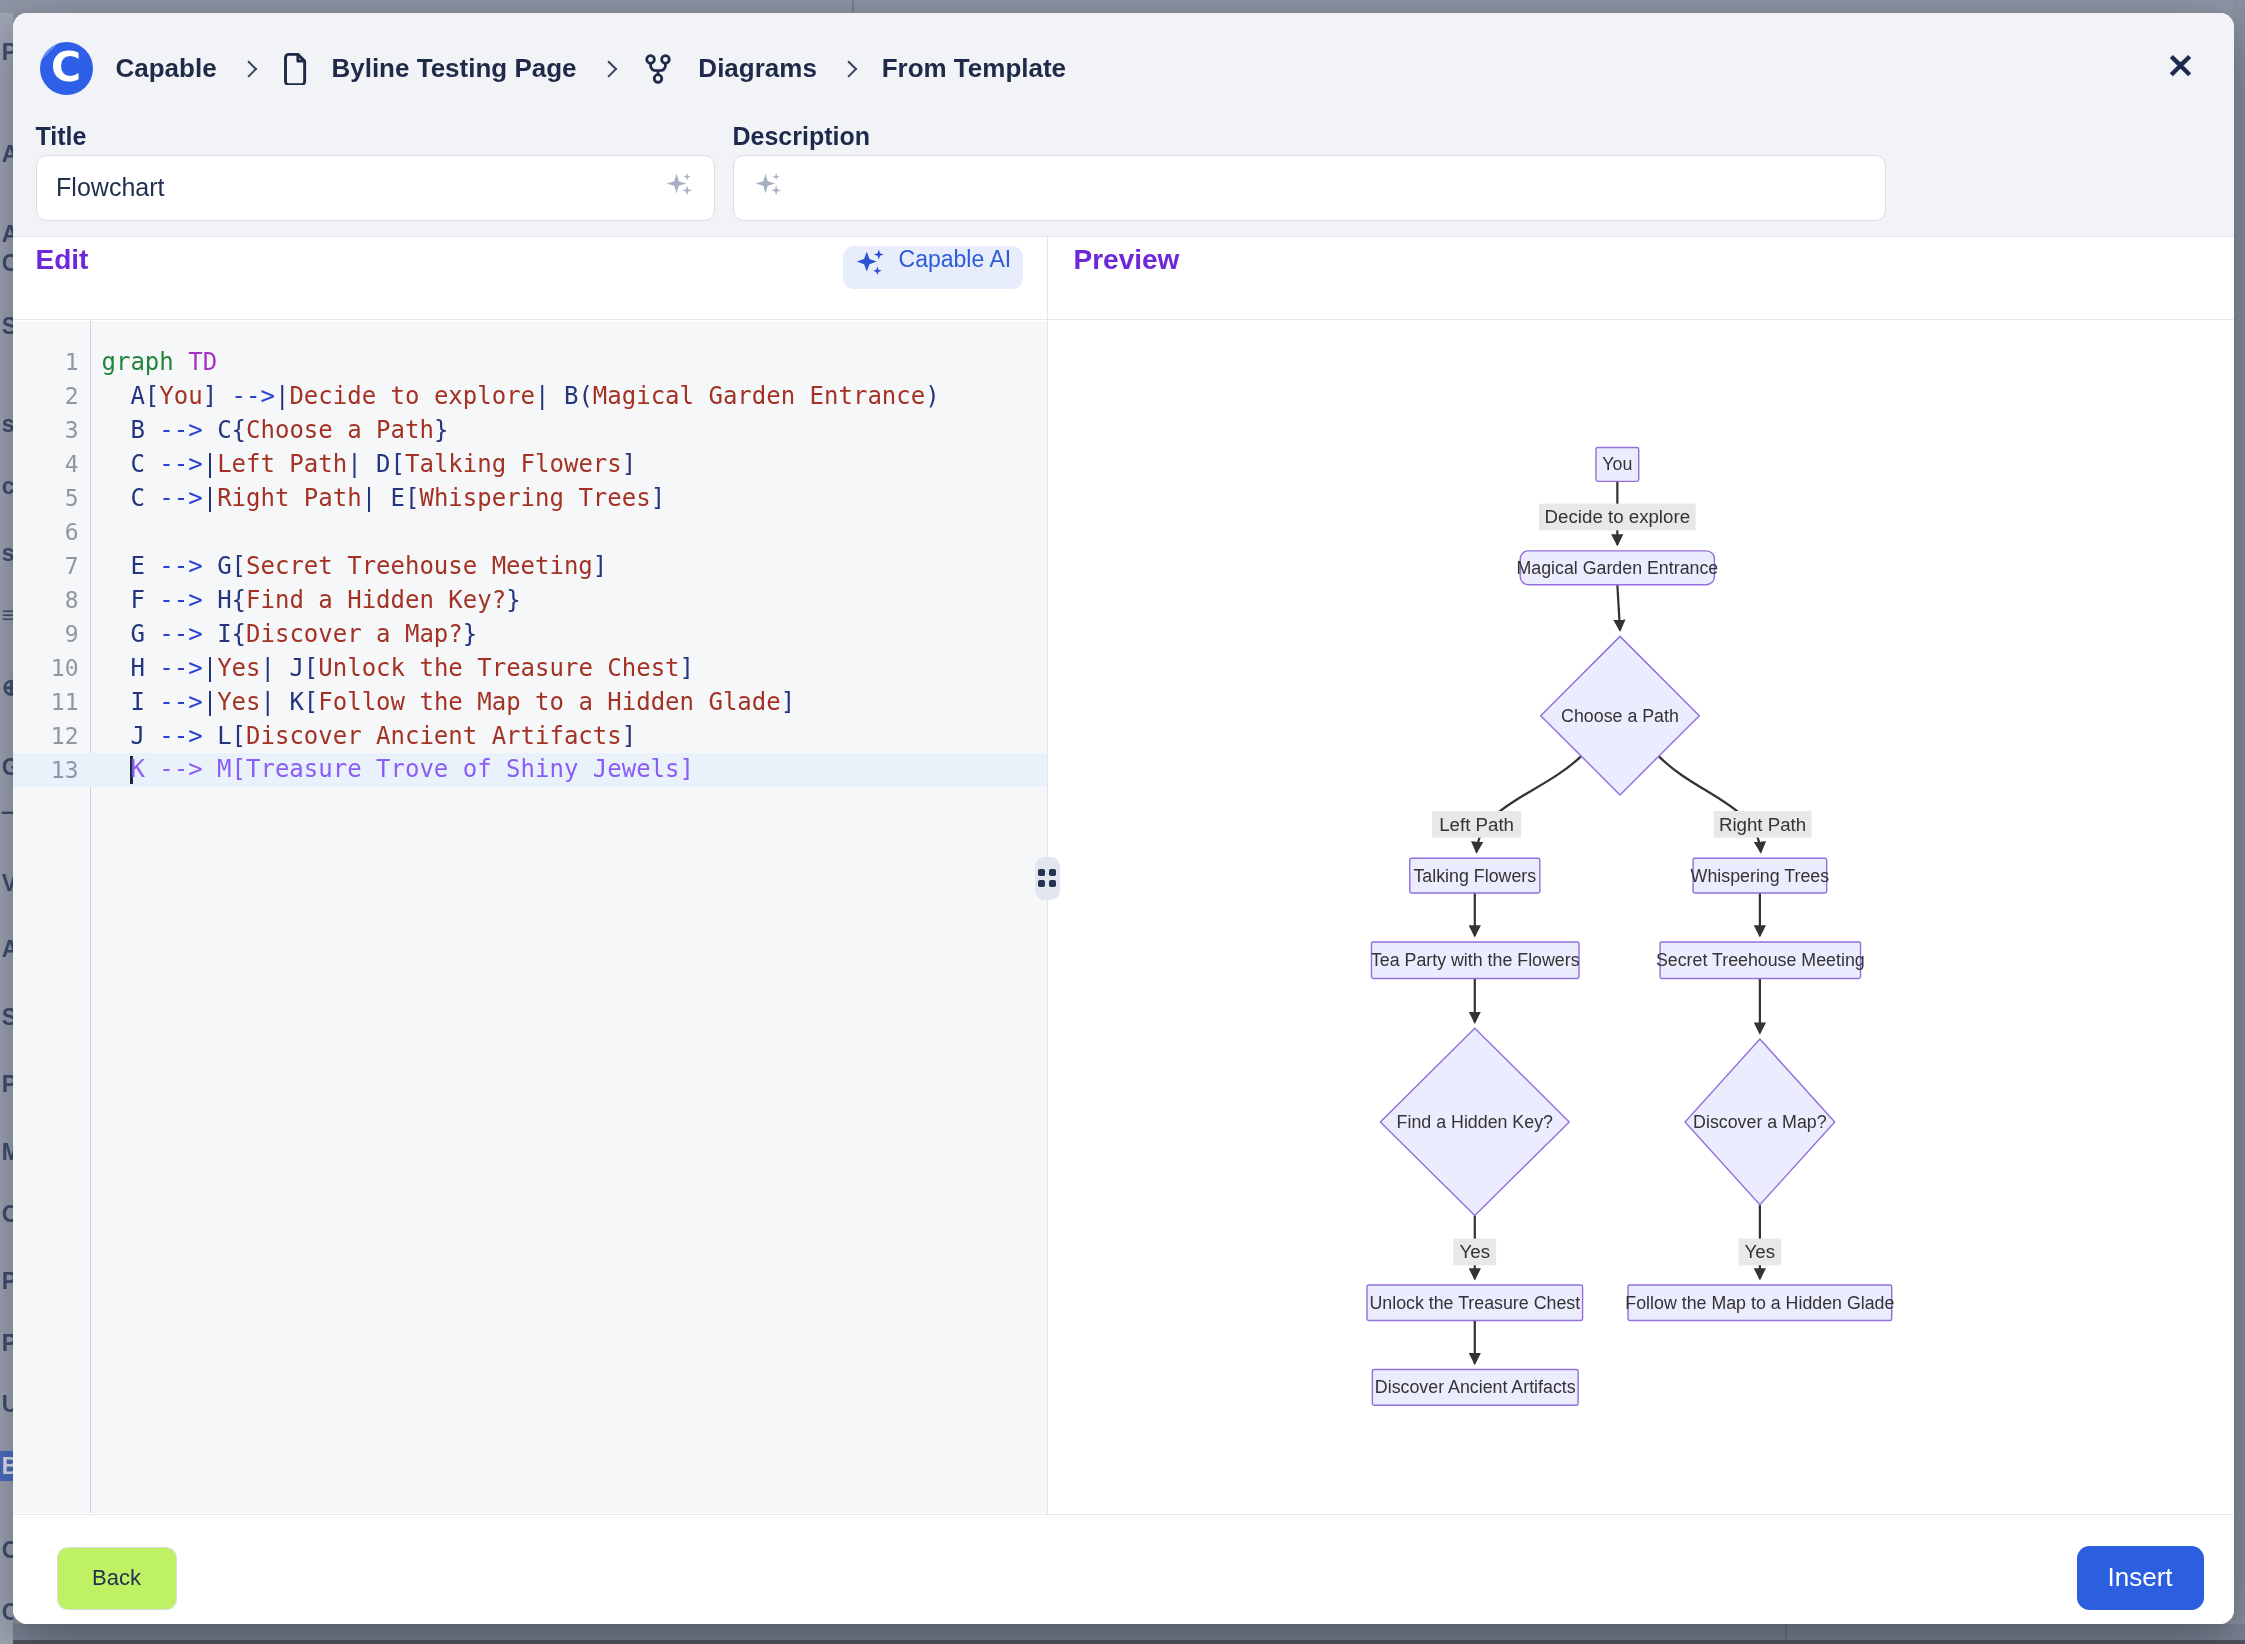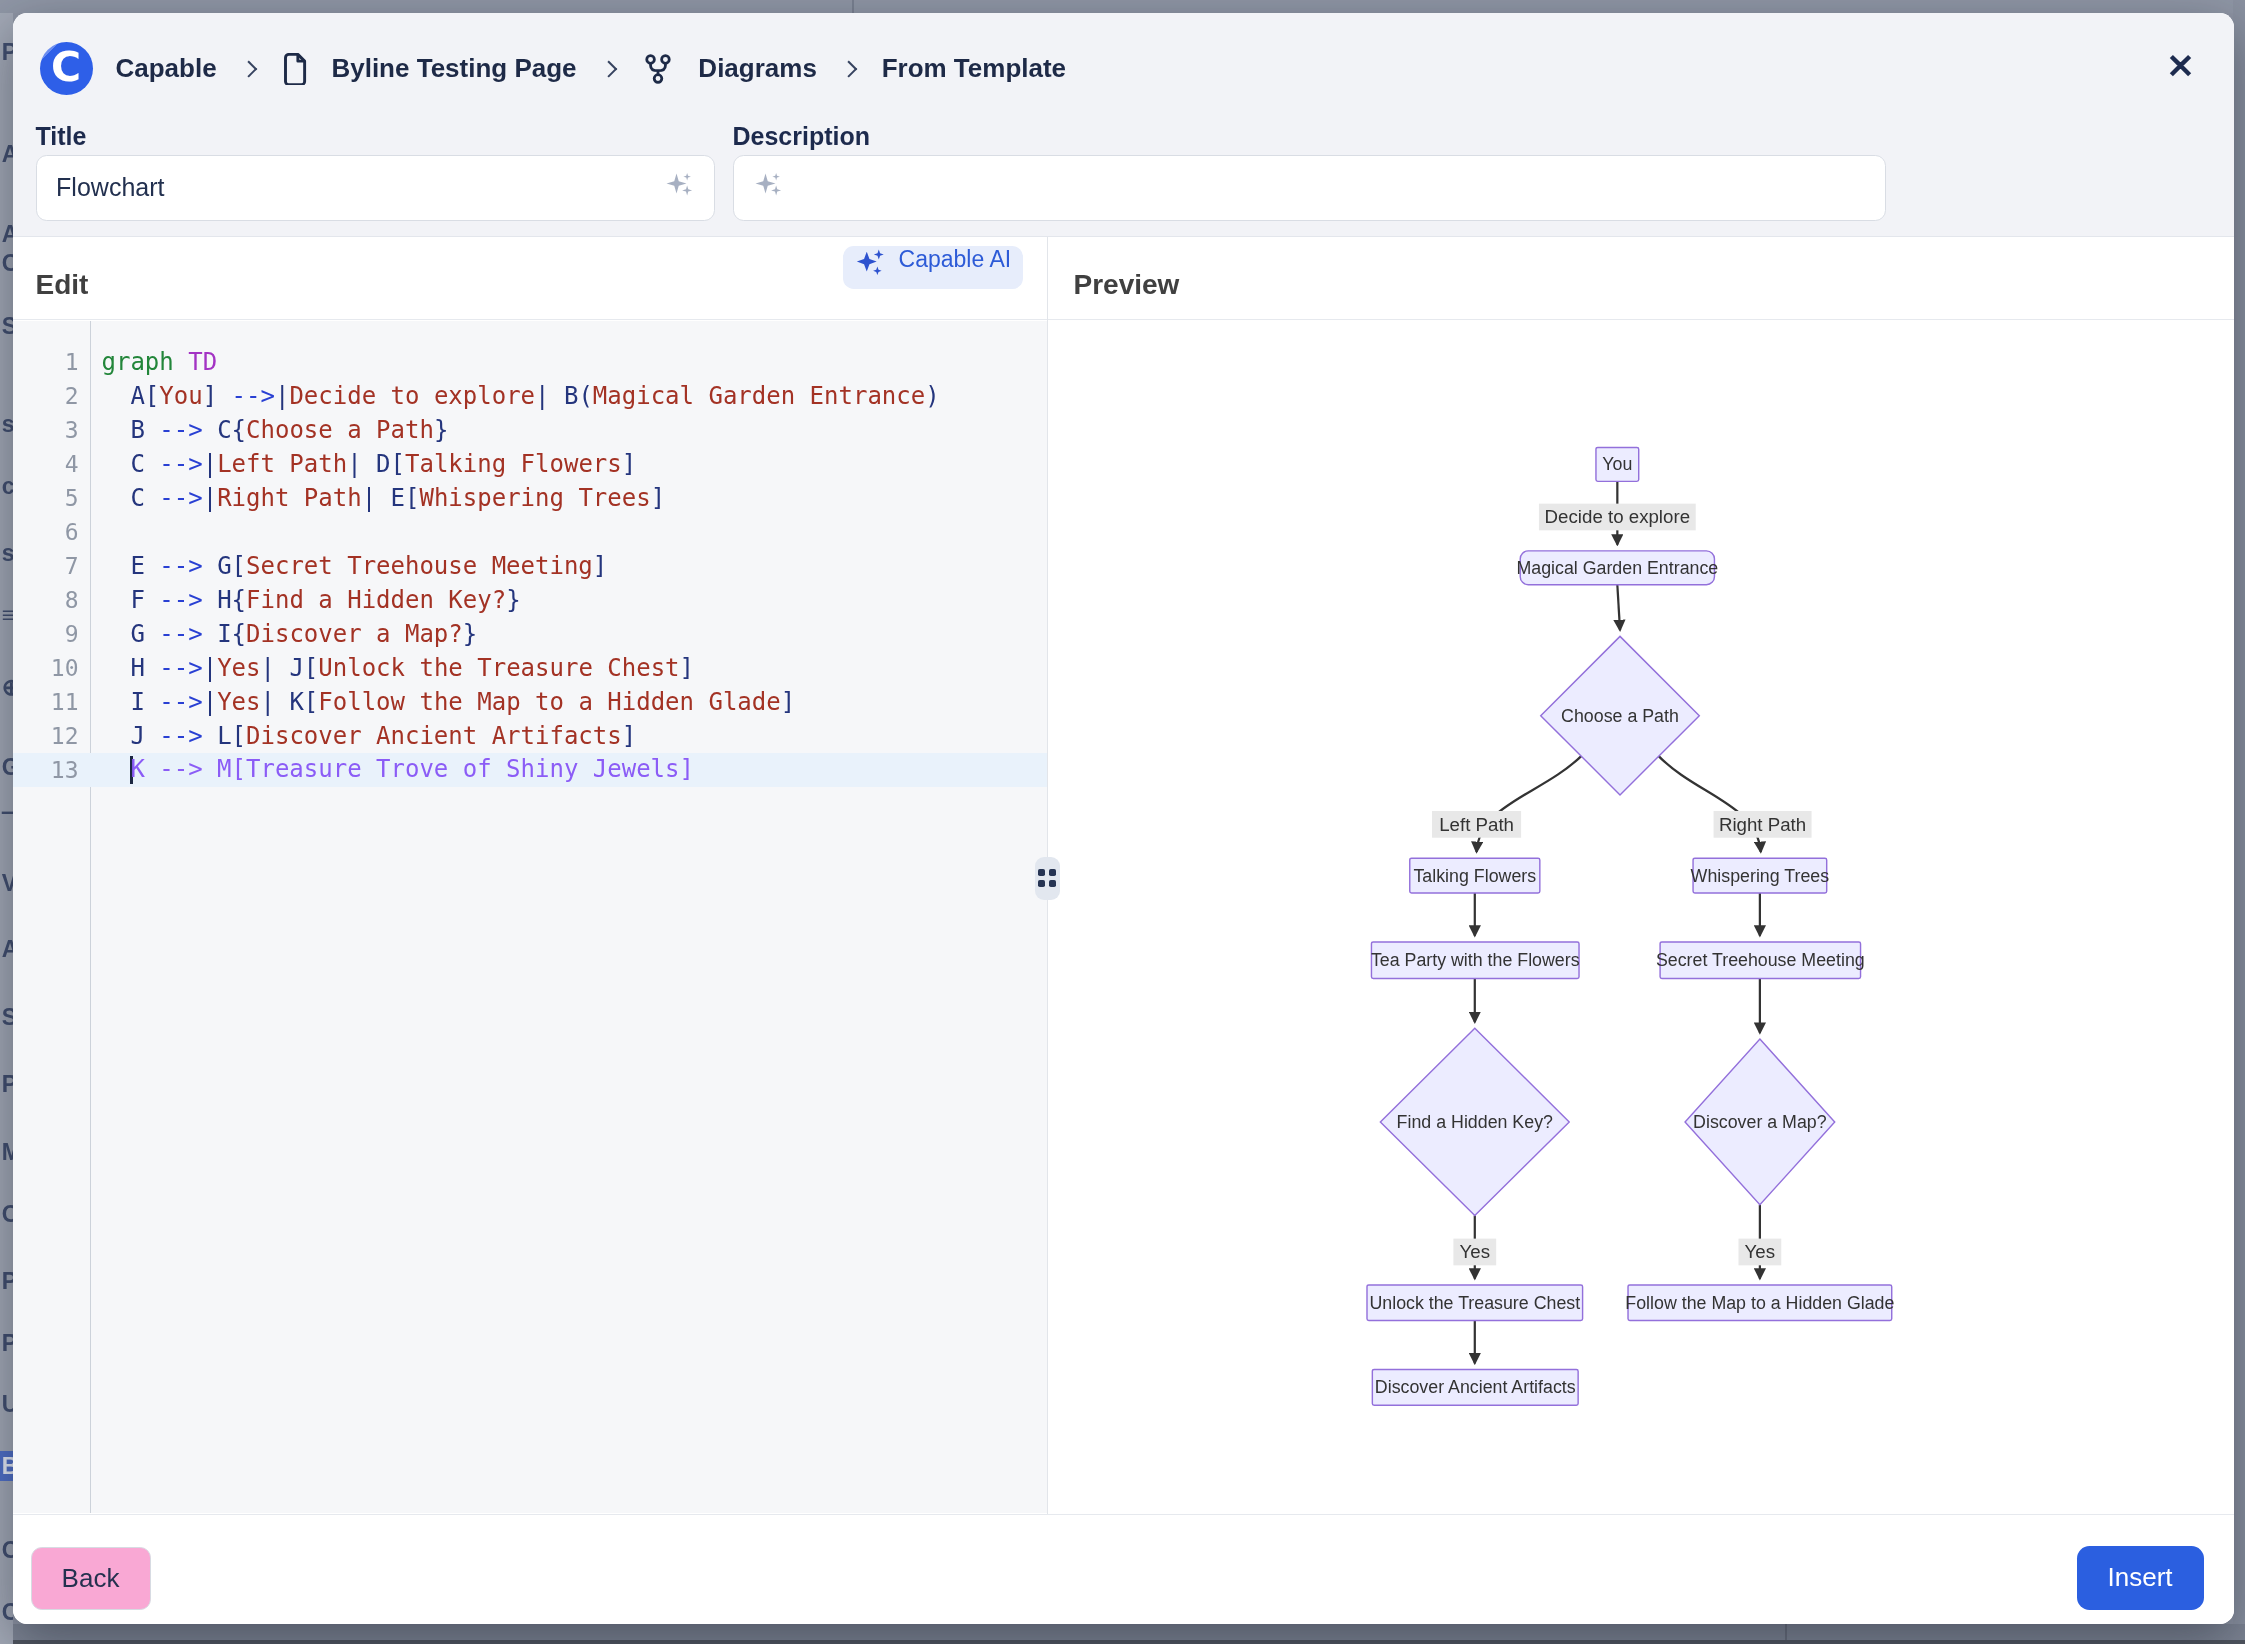--- a/index.html
+++ b/index.html
@@ -46,21 +46,21 @@
   .input-box { position:absolute; top:142px; height:66px; background:#ffffff; border:1.8px solid #d9dde4;
                border-radius:10.7px; display:flex; align-items:center; padding:0 19.6px; }
   .input-title { left:23px; width:679px; } .input-desc { left:720px; width:1153px; }
   .input-value { flex:1; font-size:25px; color:#22304f; border:none; outline:none; background:transparent;
                  font-family:"Liberation Sans", sans-serif; }
   .sparkle-gray { color:#a7b0c2; flex:none; }
 
   
   .pane-header { position:absolute; left:0; top:224px; width:2221px; height:83px; background:#ffffff;
                  border-bottom:1.8px solid #e6e9ee; }
-  .pane-heading { position:absolute; font-size:28px; font-weight:bold; color:#404040; top:32px; }
+  .pane-heading { position:absolute; font-size:28px; font-weight:bold; color:#6d28d9; top:7px; }
   .heading-edit { left:23px; } .heading-preview { left:1061px; }
   .ai-btn { position:absolute; left:830px; top:9.8px; width:180px; height:43px; border:none; cursor:pointer;
             background:#e7edfb; border-radius:10.7px; display:flex; justify-content:center; gap:10.7px; }
   .ai-btn span.txt { font-size:23px; color:#2d5bd7; }
   .ai-btn svg { flex:none; }
 
   
   .v-divider { position:absolute; left:1034px; top:224px; width:1.8px; height:1277px; background:#e2e5ea; }
   .drag-handle { position:absolute; left:1022px; top:844px; width:25px; height:43px; background:#e2e7ef;
                  border-radius:9px; display:grid; grid-template-columns:7.1px 7.1px; grid-template-rows:7.1px 7.1px;
@@ -81,22 +81,22 @@
   .t-ar{color:#2940d3;} .t-st{color:#a33224;} .t-gh{color:#8b5cf6;} .t-pl{color:#30363f;}
   .cursor-bar { display:inline-block; width:2.7px; height:28px; background:#1c2742; vertical-align:middle; margin-right:-2.7px; }
 
   
   .preview-pane { position:absolute; left:1035px; top:308px; width:1185px; height:1192px; background:#ffffff; }
   .preview-pane svg { display:block; }
 
   
   .modal-footer { position:absolute; left:0; top:1501px; width:2221px; height:110px; background:#ffffff;
                   border-top:1.8px solid #e6e9ee; }
-  .back-btn { position:absolute; left:18px; top:32px; width:120px; height:63px; background:#f9a8d4;
-              border:1.8px solid #d7dbe2; border-radius:10.7px; font-size:26px; color:#25314f;
+  .back-btn { position:absolute; left:44px; top:32px; width:120px; height:63px; background:#bef264;
+              border:1.8px solid #d7dbe2; border-radius:10.7px; font-size:22px; color:#25314f;
               font-family:"Liberation Sans", sans-serif; cursor:pointer; }
   .insert-btn { position:absolute; right:30px; top:31px; width:127px; height:64px; background:#2b5fe0;
                 border:none; border-radius:12.5px; font-size:26px; color:#ffffff;
                 font-family:"Liberation Sans", sans-serif; cursor:pointer;text-align:center; }
 </style>
 </head>
 <body>
 
 <div id="page">
 

